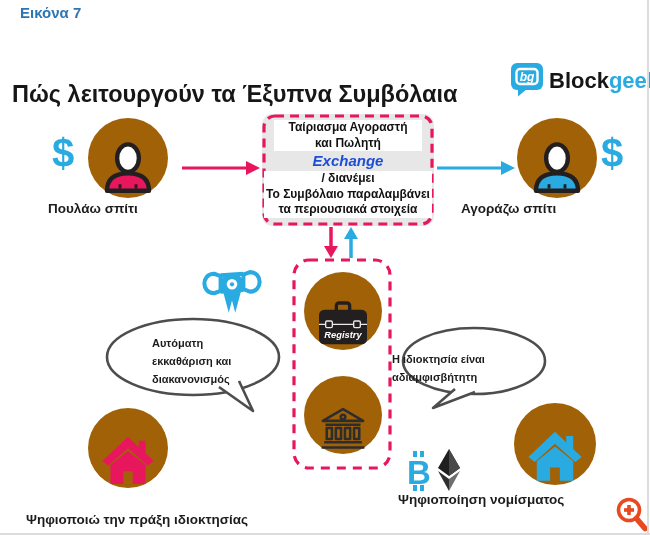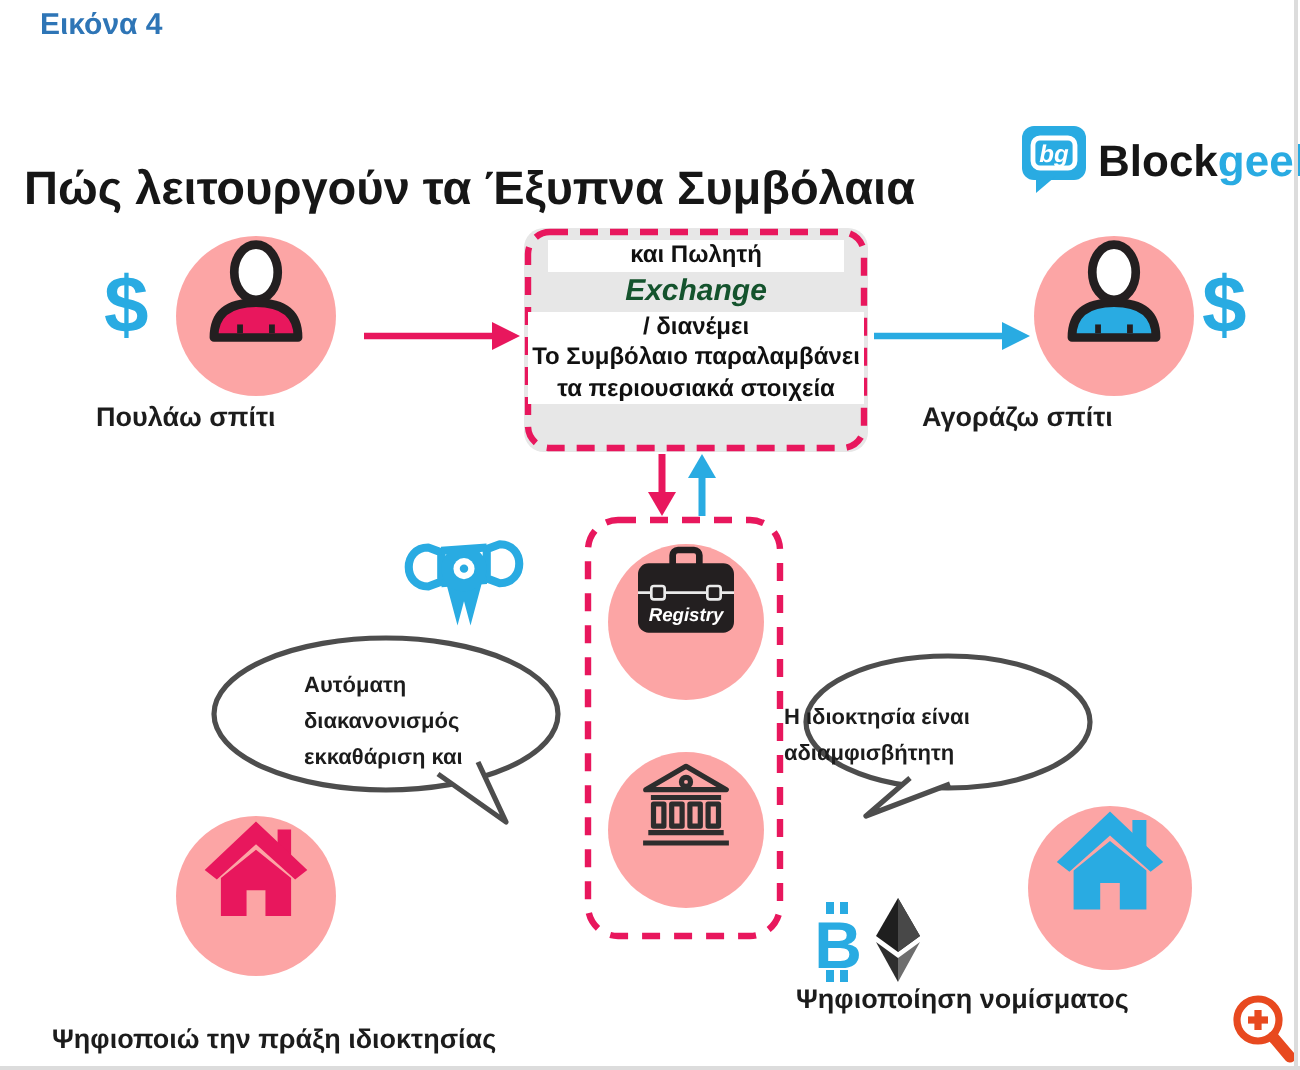--- a/index.html
+++ b/index.html
@@ -1,43 +1,43 @@
 <!DOCTYPE html>
 <html><head>
 <meta charset="utf-8">
 <style>
   html,body{margin:0;padding:0;background:#fff;}
   #stage{position:relative;width:650px;height:535px;background:#fff;overflow:hidden;
          font-family:"Liberation Sans",sans-serif;}
   .abs{position:absolute;}
-  .circle{background:#fca5a5;border-radius:50%;display:flex;align-items:flex-start;justify-content:center;}
+  .circle{background:#a16207;border-radius:50%;display:flex;align-items:flex-end;justify-content:center;}
   .lbl{font-weight:bold;font-size:13.5px;color:#1c1c1c;text-align:left;letter-spacing:0;}
   .dollar{font-weight:bold;font-size:40px;color:#29abe2;line-height:1;}
   #figure-label{font-weight:bold;font-size:15px;color:#2e75b6;}
   #page-title{font-weight:bold;font-size:23.5px;color:#161616;white-space:nowrap;}
   .logo-text{font-weight:bold;font-size:22px;white-space:nowrap;}
   .logo-black{color:#161616;} .logo-blue{color:#29abe2;}
   
   #exchange-box{left:262px;top:114px;width:172px;height:112px;background:#e7e7e7;border-radius:10px;}
   #exchange-box .content{position:absolute;left:0;top:0;width:100%;padding-top:6px;box-sizing:border-box;text-align:center;}
   .xline{background:#fff;font-weight:bold;font-size:12px;line-height:15.5px;color:#111;white-space:nowrap;}
   .xgroup-top{margin:0 12px;}
   .xgroup-bottom{margin:0 2px;}
-  .xhl{font-weight:bold;font-style:italic;font-size:15px;color:#14532d;line-height:20px;}
+  .xhl{font-weight:bold;font-style:italic;font-size:15px;color:#1d4ed8;line-height:20px;}
   
   #blockchain-panel{left:292px;top:258px;width:100px;height:212px;background:#fff;border-radius:16px;}
   .bubble-text{font-weight:bold;font-size:11px;line-height:18px;color:#1c1c1c;}
   svg text{font-family:"Liberation Sans",sans-serif;}
 </style>
 </head>
 <body>
 
 <div id="stage">
 
-  <div class="abs" id="figure-label" style="left:20px;top:4px;">Εικόνα 4</div>
+  <div class="abs" id="figure-label" style="left:20px;top:4px;">Εικόνα 7</div>
   <div class="abs" id="page-title" style="left:12px;top:49px;margin-top:32px;">Πώς λειτουργούν τα Έξυπνα Συμβόλαια</div>
 
   <div class="abs" style="left:509px;top:61px;width:36px;height:36px;font-style:italic;">
     <svg width="36" height="36" viewBox="0 0 36 36">
       <rect x="2" y="2" width="32" height="27" rx="6" fill="#29abe2"></rect>
       <polygon points="9,27 9,35.5 19,27" fill="#29abe2"></polygon>
       <rect x="7.5" y="8" width="21" height="15" rx="3.5" fill="none" stroke="#fff" stroke-width="2.4"></rect>
       <text x="18" y="20" text-anchor="middle" font-size="12" font-weight="bold" fill="#fff">bg</text>
     </svg>
   </div>
@@ -62,20 +62,21 @@
         <polygon points="64,1 78,8 64,15" fill="#e8175d"></polygon>
       </svg>
   </div>
 
   <div class="abs" id="exchange-box">
     <svg class="abs" style="left:0;top:0;" width="172" height="112">
       <rect x="2" y="2" width="168" height="108" rx="11" fill="none" stroke="#e8175d" stroke-width="3.2" stroke-dasharray="9 6"></rect>
     </svg>
     <div class="content">
       <div class="xgroup-top">
+        <div class="xline">Ταίριασμα Αγοραστή</div>
         <div class="xline">και Πωλητή</div>
       </div>
       <div class="xhl">Exchange</div>
       <div class="xgroup-bottom">
         <div class="xline">/ διανέμει</div>
         <div class="xline">Το Συμβόλαιο παραλαμβάνει</div>
         <div class="xline">τα περιουσιακά στοιχεία</div>
       </div>
     </div>
   </div>
@@ -195,22 +196,22 @@
   <div class="abs lbl" style="left:398px;top:492px;width:175px;">Ψηφιοποίηση νομίσματος</div>
 
   <div class="abs" style="left:103px;top:317px;">
     <svg width="182" height="100">
       <ellipse cx="90" cy="40" rx="86" ry="38" fill="#fff" stroke="#4d4d4d" stroke-width="2.6"></ellipse>
       <path d="M116 70 L150 94 L136 64" fill="#fff" stroke="#4d4d4d" stroke-width="2.6" stroke-linejoin="round"></path>
     </svg>
   </div>
   <div class="abs bubble-text" style="left:152px;top:334px;">
     <div>Αυτόματη</div>
+    <div>εκκαθάριση και</div>
     <div>διακανονισμός</div>
-    <div>εκκαθάριση και</div>
   </div>
 
   <div class="abs" style="left:399px;top:326px;">
     <svg width="152" height="88">
       <ellipse cx="75" cy="35" rx="71" ry="33" fill="#fff" stroke="#4d4d4d" stroke-width="2.6"></ellipse>
       <path d="M56 63 L34 82 L76 66" fill="#fff" stroke="#4d4d4d" stroke-width="2.6" stroke-linejoin="round"></path>
     </svg>
   </div>
   <div class="abs bubble-text" style="left:392px;top:350px;">
     <div>Η ιδιοκτησία είναι</div>

